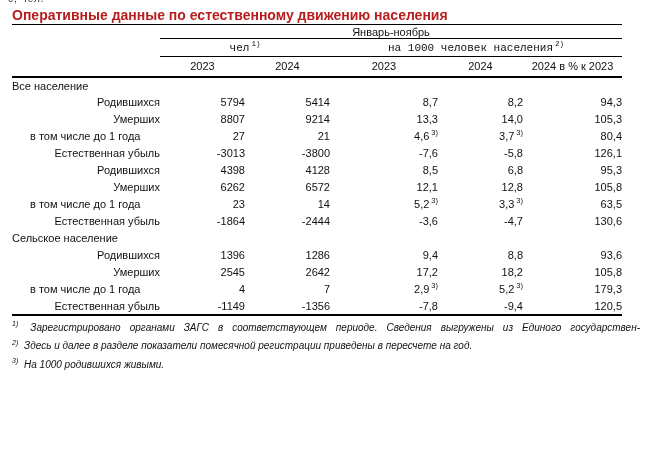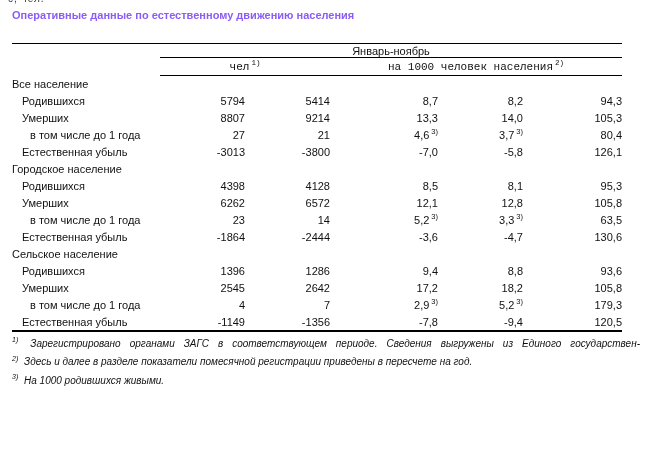--- a/index.html
+++ b/index.html
@@ -19,27 +19,26 @@
   }
   .crop-fragment {
     position: absolute; top: 0; left: 8px;
     height: 5px; width: 60px;
     overflow: hidden;
     font-size: 10px; color: #333;
   }
   .crop-fragment span { display: block; margin-top: -7px; letter-spacing: 1px; }
   .doc-title {
     margin: 7px 6px 0 0;
-    font-size: 11px;
+    font-size: 14px;
     font-weight: bold;
     line-height: 17px;
-    color: #8b5cf6;
+    color: #b91c1c;
   }
   table.stat {
-    margin-top: 19px;
     width: 610px;
     border-collapse: collapse;
     table-layout: fixed;
     font-size: 11px;
     color: #111111;
     border-top: 1px solid #000;
     border-bottom: 2px solid #000;
   }
   table.stat td { padding: 0; vertical-align: middle; }
   tr.r-period { height: 14px; }
@@ -47,21 +46,21 @@
   tr.r-years  { height: 20px; }
   tr.r-period td.span-all { text-align: center; border-bottom: 1px solid #000; }
   tr.r-groups td.ghdr     { text-align: center; border-bottom: 1px solid #000; font-family: Liberation Mono, monospace; }
   tr.r-years  td { border-bottom: 2px solid #000; text-align: center; }
   tr.r-years  td.corner { text-align: left; }
   sup { font-size: 7.5px; line-height: 0; }
   td.ghdr sup { margin-left: 2px; }
   td.num sup { margin-left: 2px; }
   tbody tr { height: 17px; }
   td.sec { font-weight: normal; padding-left: 2px; }
-  td.lbl.ind1 { padding-left: 10px; }
+  td.lbl.ind1 { padding-left: 10px; text-align: right; }
   td.lbl.ind2 { padding-left: 18px; }
   td.num { text-align: right; padding-right: 8px; white-space: nowrap; }
   .footnotes { margin-top: 6px; width: 628px; font-style: italic; font-size: 10px; line-height: 12.5px; color: #111; }
   .footnote { margin-bottom: 6px; }
   .footnote .ln { display: block; }
   .footnote .ln.just { text-align: justify; text-align-last: justify; }
   .fnm { margin-right: 3px; font-size: 7px; }
 </style>
 </head>
 <body>
@@ -86,20 +85,28 @@
     <thead>
       <tr class="r-period">
         <td class="corner"></td>
         <td class="span-all" colspan="5">Январь-ноябрь</td>
       </tr>
       <tr class="r-groups">
         <td class="corner"></td>
         <td class="ghdr" colspan="2"><span>чел</span><sup>1)</sup></td>
         <td class="ghdr" colspan="3"><span>на 1000 человек населения</span><sup>2)</sup></td>
       </tr>
+      <tr class="r-years">
+        <td class="corner"></td>
+        <td>2023</td>
+        <td>2024</td>
+        <td>2023</td>
+        <td>2024</td>
+        <td>2024 в % к 2023</td>
+      </tr>
     </thead>
     <tbody>
         <tr>
           <td colspan="6" class="sec">Все население</td>
         </tr>
         <tr>
           <td class="lbl ind1">Родившихся</td>
           <td class="num"><span>5794</span></td>
           <td class="num"><span>5414</span></td>
           <td class="num"><span>8,7</span></td>
@@ -119,33 +126,30 @@
           <td class="num"><span>27</span></td>
           <td class="num"><span>21</span></td>
           <td class="num"><span>4,6</span><sup>3)</sup></td>
           <td class="num"><span>3,7</span><sup>3)</sup></td>
           <td class="num"><span>80,4</span></td>
         </tr>
         <tr>
           <td class="lbl ind1">Естественная убыль</td>
           <td class="num"><span>-3013</span></td>
           <td class="num"><span>-3800</span></td>
-          <td class="num"><span>-7,0</span></td>
+          <td class="num"><span>-7,6</span></td>
           <td class="num"><span>-5,8</span></td>
           <td class="num"><span>126,1</span></td>
-        </tr>
-        <tr>
-          <td colspan="6" class="sec">Городское население</td>
         </tr>
         <tr>
           <td class="lbl ind1">Родившихся</td>
           <td class="num"><span>4398</span></td>
           <td class="num"><span>4128</span></td>
           <td class="num"><span>8,5</span></td>
-          <td class="num"><span>8,1</span></td>
+          <td class="num"><span>6,8</span></td>
           <td class="num"><span>95,3</span></td>
         </tr>
         <tr>
           <td class="lbl ind1">Умерших</td>
           <td class="num"><span>6262</span></td>
           <td class="num"><span>6572</span></td>
           <td class="num"><span>12,1</span></td>
           <td class="num"><span>12,8</span></td>
           <td class="num"><span>105,8</span></td>
         </tr>

